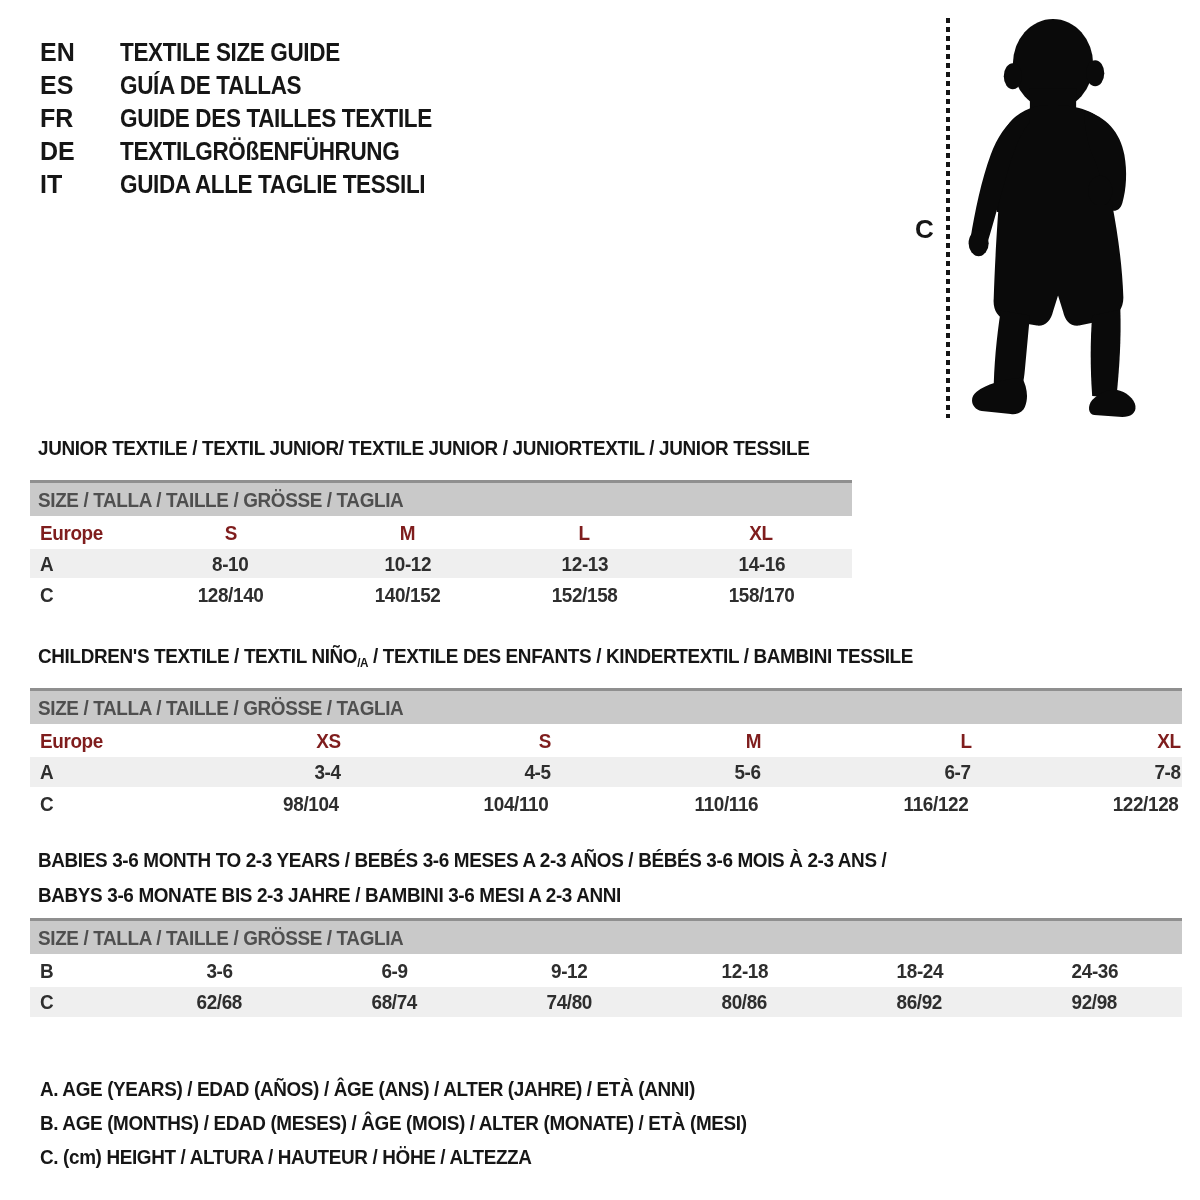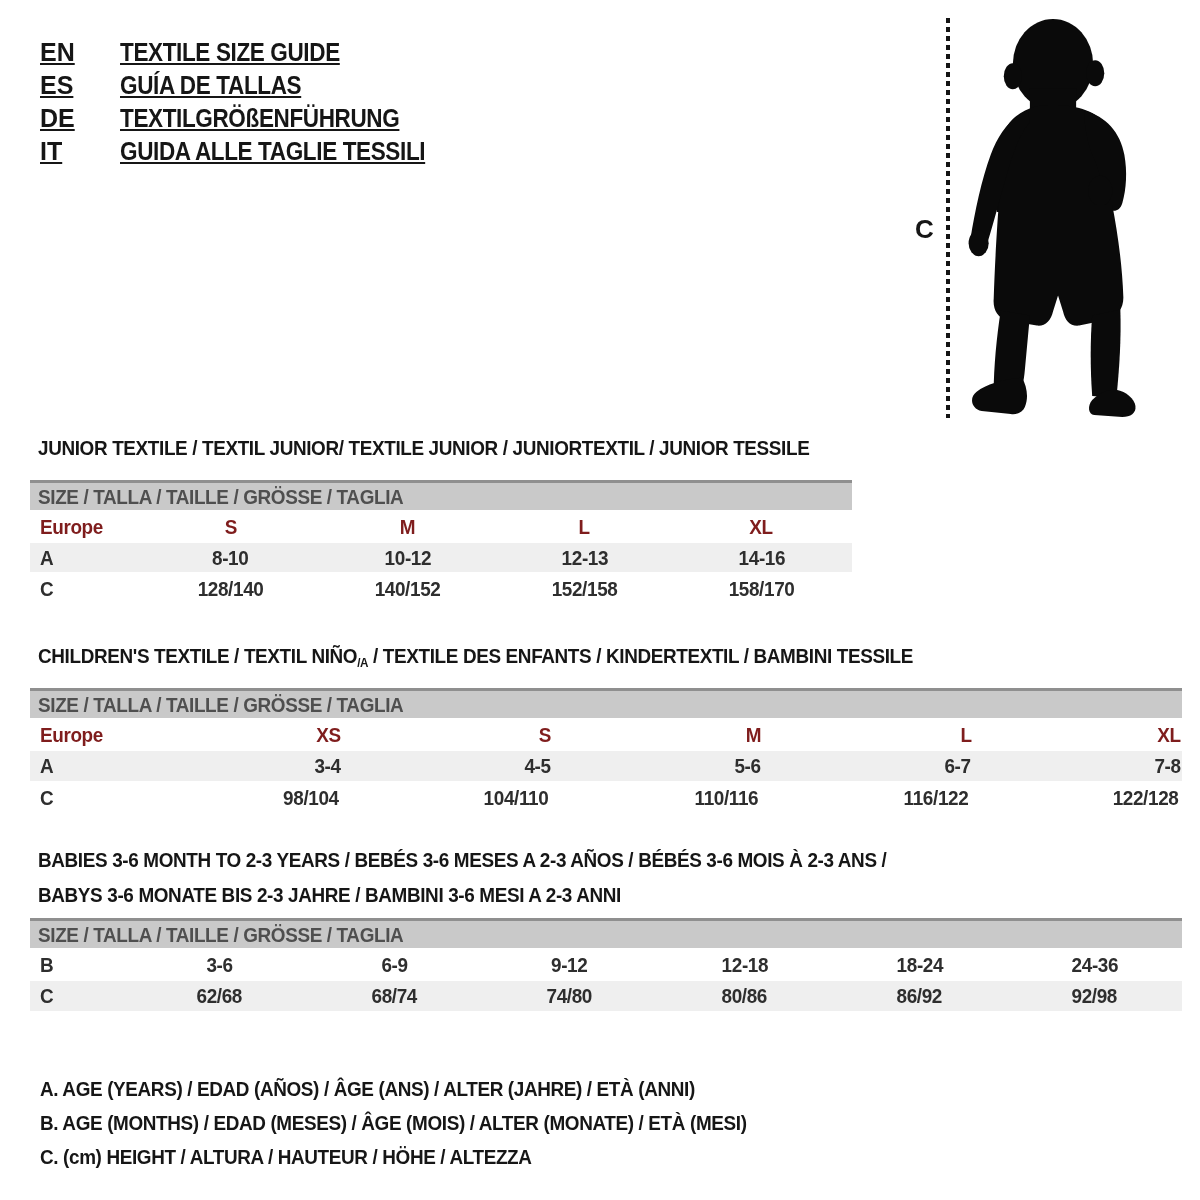--- a/index.html
+++ b/index.html
@@ -13,21 +13,21 @@
   .lang-row{display:flex;height:33px;align-items:center;font-size:25px;font-weight:bold;}
   .lang-code{width:80px;flex:0 0 80px;}
 
   
   .sec-title{font-size:21px;font-weight:bold;white-space:nowrap;}
   .sub{font-size:13px;vertical-align:-4px;font-weight:bold;}
 
   
   .sizebar{background:#c9c9c9;border-top:3px solid #8f8f8f;color:#4f4f4f;
            font-size:21px;font-weight:bold;display:flex;align-items:center;
-           padding-left:8px;box-sizing:border-box;height:30px;}
+           padding-left:8px;box-sizing:border-box;height:36px;}
   .trow{display:flex;align-items:center;font-size:21px;font-weight:bold;}
   .trow .lbl{text-align:left;padding-left:10px;box-sizing:border-box;}
   .hdr{color:#7f1d1d;}
   .dat{color:#2e2e2e;}
   .alt{background:#efefef;}
   .t1 .lbl{width:112px;flex:0 0 112px;}
   .t1 .c{width:177px;flex:0 0 177px;text-align:center;}
   .t23 .lbl{width:102px;flex:0 0 102px;}
   .t2 .c{width:210px;flex:0 0 210px;text-align:right;}
   .t3 .c{width:175px;flex:0 0 175px;text-align:center;}
@@ -35,28 +35,32 @@
   
   .dashline{width:4px;background:repeating-linear-gradient(180deg,#141414 0 5px,transparent 5px 9px);}
   .cmark{font-size:26px;font-weight:bold;}
 
   
   .fnote{height:34px;display:flex;align-items:center;font-size:21px;font-weight:bold;}
 </style>
 </head>
 <body>
 
-<div class="abs" style="top:36px;left:40px;text-decoration:underline;">
+<div class="abs" style="top:36px;left:40px;">
   <div class="lang-row">
     <span class="lang-code">EN</span>
     <span class="nw">TEXTILE SIZE GUIDE</span>
   </div>
   <div class="lang-row">
     <span class="lang-code">ES</span>
     <span class="nw">GUÍA DE TALLAS</span>
+  </div>
+  <div class="lang-row">
+    <span class="lang-code">FR</span>
+    <span class="nw">GUIDE DES TAILLES TEXTILE</span>
   </div>
   <div class="lang-row">
     <span class="lang-code">DE</span>
     <span class="nw">TEXTILGRÖßENFÜHRUNG</span>
   </div>
   <div class="lang-row">
     <span class="lang-code">IT</span>
     <span class="nw">GUIDA ALLE TAGLIE TESSILI</span>
   </div>
 </div>

